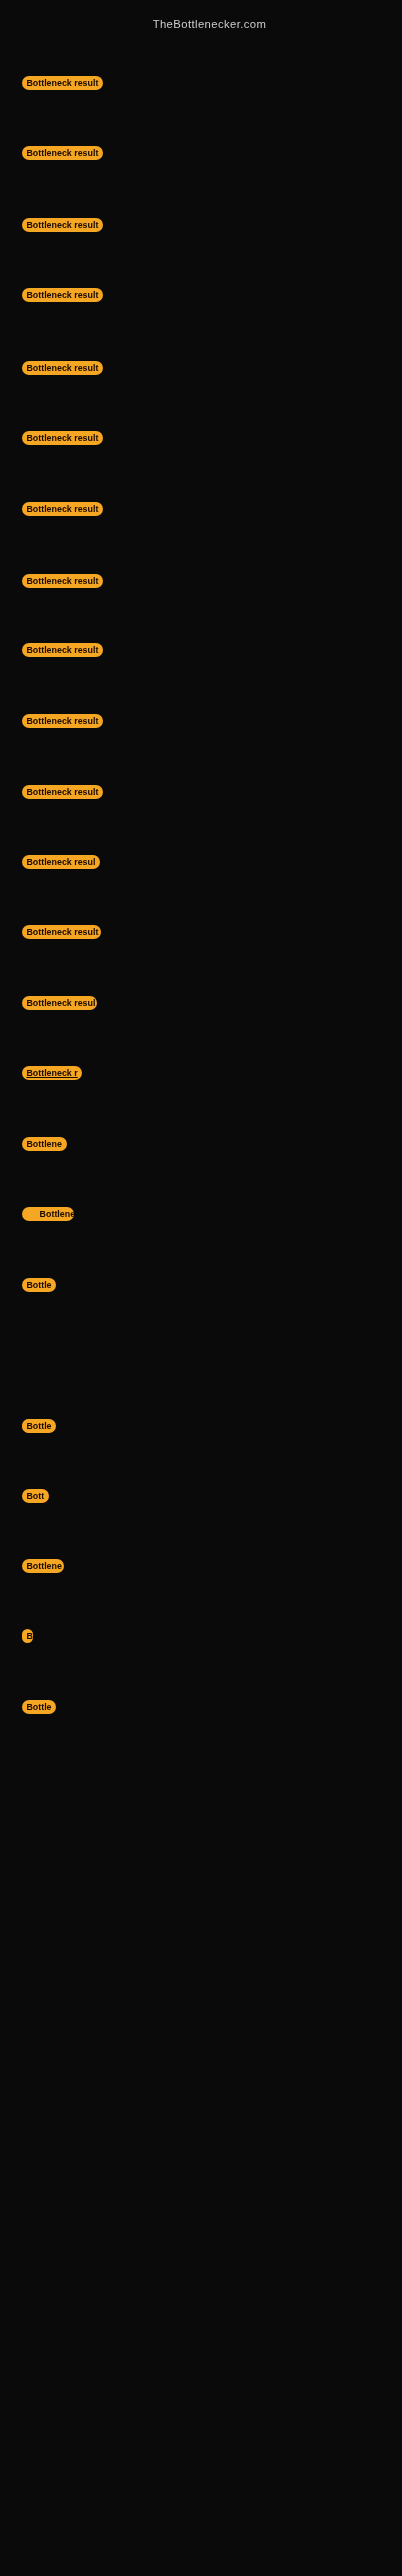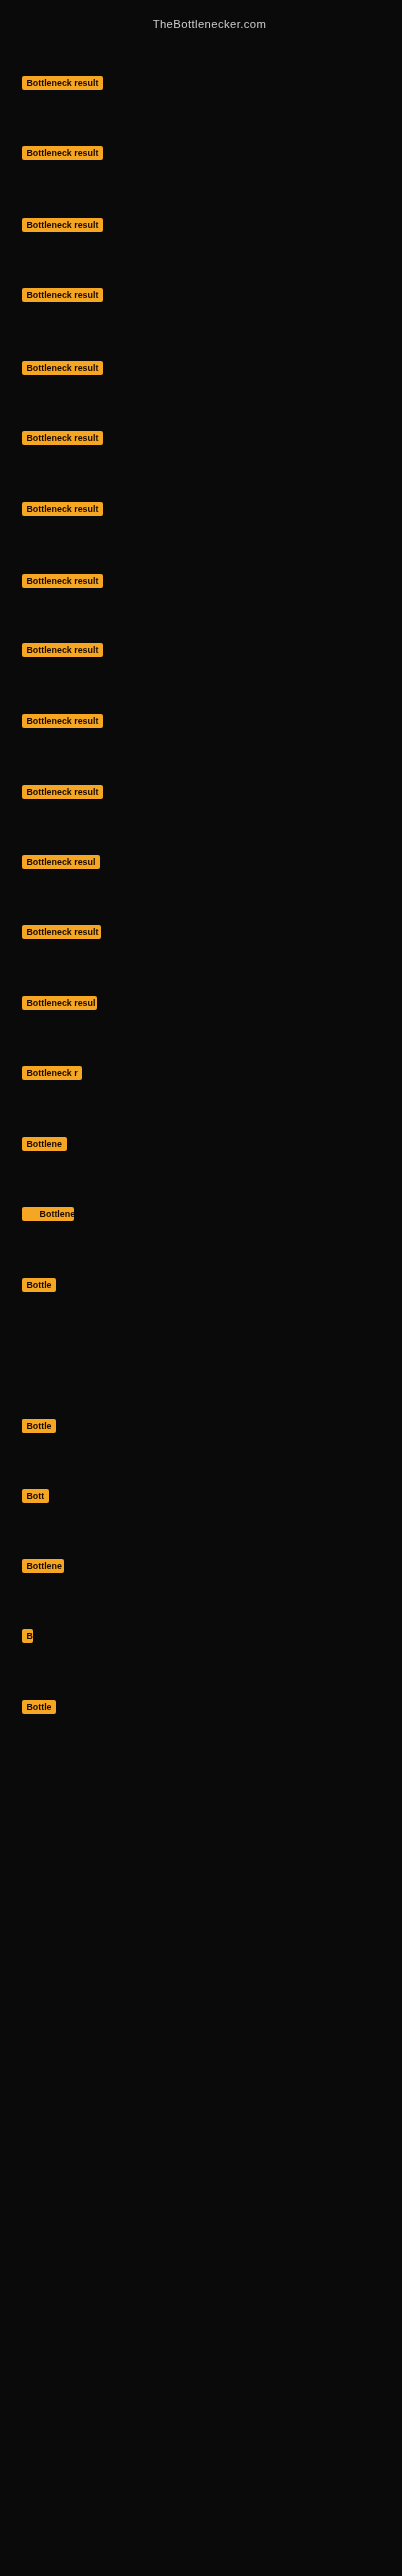--- a/index.html
+++ b/index.html
@@ -24,21 +24,21 @@
       letter-spacing: 0.4px;
     }
 
     .bottleneck-badge {
       display: inline-block;
       background-color: #f5a623;
       color: #1a0a00;
       font-size: 8.9px;
       font-weight: bold;
       padding: 2.4px 4.8px;
-      border-radius: 2px;
+      border-radius: 7px;
       white-space: nowrap;
       overflow: hidden;
     }
 
     .result-row {
       position: absolute;
       left: 1.6px;
     }
   </style>
 </head>
@@ -54,21 +54,21 @@
     <div class="result-row" style="top: 315px;"><span class="bottleneck-badge" style="max-width: 91px;">Bottleneck result</span></div>
     <div class="result-row" style="top: 385px;"><span class="bottleneck-badge" style="max-width: 89px;">Bottleneck result</span></div>
     <div class="result-row" style="top: 456px;"><span class="bottleneck-badge" style="max-width: 87px;">Bottleneck result</span></div>
     <div class="result-row" style="top: 528px;"><span class="bottleneck-badge" style="max-width: 91px;">Bottleneck result</span></div>
     <div class="result-row" style="top: 597px;"><span class="bottleneck-badge" style="max-width: 87px;">Bottleneck result</span></div>
     <div class="result-row" style="top: 668px;"><span class="bottleneck-badge" style="max-width: 89px;">Bottleneck result</span></div>
     <div class="result-row" style="top: 739px;"><span class="bottleneck-badge" style="max-width: 87px;">Bottleneck result</span></div>
     <div class="result-row" style="top: 809px;"><span class="bottleneck-badge" style="max-width: 81px;">Bottleneck resul</span></div>
     <div class="result-row" style="top: 879px;"><span class="bottleneck-badge" style="max-width: 79px;">Bottleneck result</span></div>
     <div class="result-row" style="top: 950px;"><span class="bottleneck-badge" style="max-width: 75px;">Bottleneck resul</span></div>
-    <div class="result-row" style="top: 1020px;"><span class="bottleneck-badge" style="max-width: 60px;">Bottleneck r</span></div>
+    <div class="result-row" style="top: 1020px;"><span class="bottleneck-badge" style="max-width: 60px; text-decoration: underline;">Bottleneck r</span></div>
     <div class="result-row" style="top: 1091px;"><span class="bottleneck-badge" style="max-width: 47px;">Bottlene</span></div>
     <div class="result-row" style="top: 1161px;"><span class="bottleneck-badge" style="max-width: 52px; padding-left: 18px;">Bottleneck</span></div>
     <div class="result-row" style="top: 1232px;"><span class="bottleneck-badge" style="max-width: 36px;">Bottle</span></div>
     <div class="result-row" style="top: 1373px;"><span class="bottleneck-badge" style="max-width: 17.7px;">Bo</span></div>
     <div class="result-row" style="top: 1373px;"><span class="bottleneck-badge" style="max-width: 36px;">Bottle</span></div>
     <div class="result-row" style="top: 1443px;"><span class="bottleneck-badge" style="max-width: 28px;">Bott</span></div>
     <div class="result-row" style="top: 1513px;"><span class="bottleneck-badge" style="max-width: 42px;">Bottlene</span></div>
     <div class="result-row" style="top: 1583px;"><span class="bottleneck-badge" style="max-width: 11.3px;">B</span></div>
     <div class="result-row" style="top: 1654px;"><span class="bottleneck-badge" style="max-width: 36px;">Bottle</span></div>
   </div>

